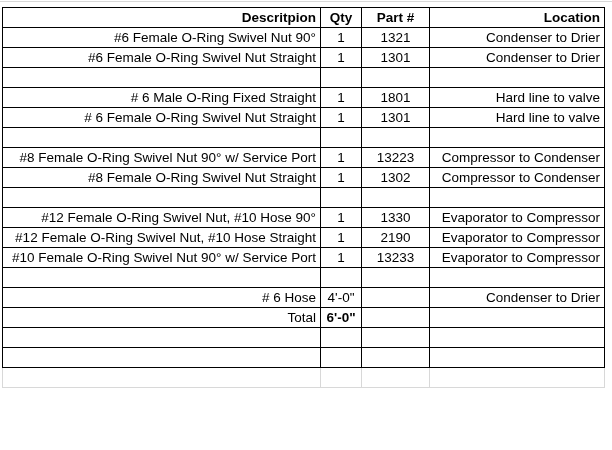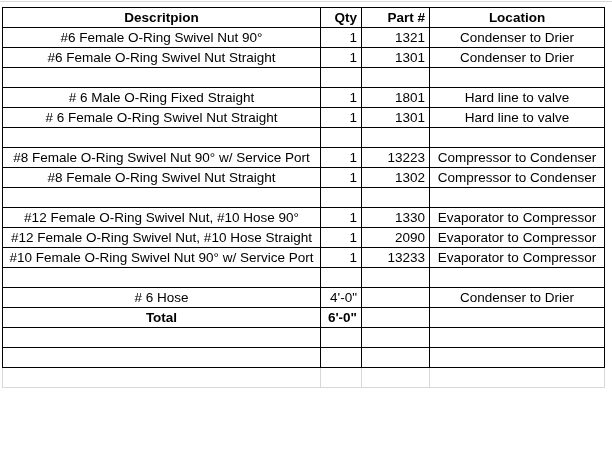--- a/index.html
+++ b/index.html
@@ -37,23 +37,23 @@
     border: 1px solid #000000;
     height: 19px;
     line-height: 19px;
     padding: 0 4px;
     white-space: nowrap;
     overflow: hidden;
     vertical-align: middle;
     font-weight: 400;
   }
   th { font-weight: 700; text-align: left; }
-  th.c-qty, th.c-part, td.c-qty, td.c-part { text-align: right; margin-left: 19px; }
-  td.c-desc, td.c-loc, th.c-desc, th.c-loc { text-align: center; }
-  tr.total td.c-desc { text-align: center; font-weight: 700; }
+  th.c-qty, th.c-part, td.c-qty, td.c-part { text-align: center; margin-left: 19px; }
+  td.c-desc, td.c-loc, th.c-desc, th.c-loc { text-align: right; }
+  tr.total td.c-desc { text-align: right; font-weight: 400; }
   tr.total td.c-qty  { font-weight: 700; }
   tr.gray td {
     border-color: #d8d8d8;
     border-top-style: none;
   }
 </style>
 </head>
 <body>
 
 <div class="top-gridline"></div>
@@ -130,21 +130,21 @@
       </tr>
       <tr class="data">
         <td class="c-desc">#12 Female O-Ring Swivel Nut, #10 Hose 90°</td>
         <td class="c-qty">1</td>
         <td class="c-part">1330</td>
         <td class="c-loc">Evaporator to Compressor</td>
       </tr>
       <tr class="data">
         <td class="c-desc">#12 Female O-Ring Swivel Nut, #10 Hose Straight</td>
         <td class="c-qty">1</td>
-        <td class="c-part">2090</td>
+        <td class="c-part">2190</td>
         <td class="c-loc">Evaporator to Compressor</td>
       </tr>
       <tr class="data">
         <td class="c-desc">#10 Female O-Ring Swivel Nut 90° w/ Service Port</td>
         <td class="c-qty">1</td>
         <td class="c-part">13233</td>
         <td class="c-loc">Evaporator to Compressor</td>
       </tr>
       <tr class="blank">
         <td class="c-desc"></td>

